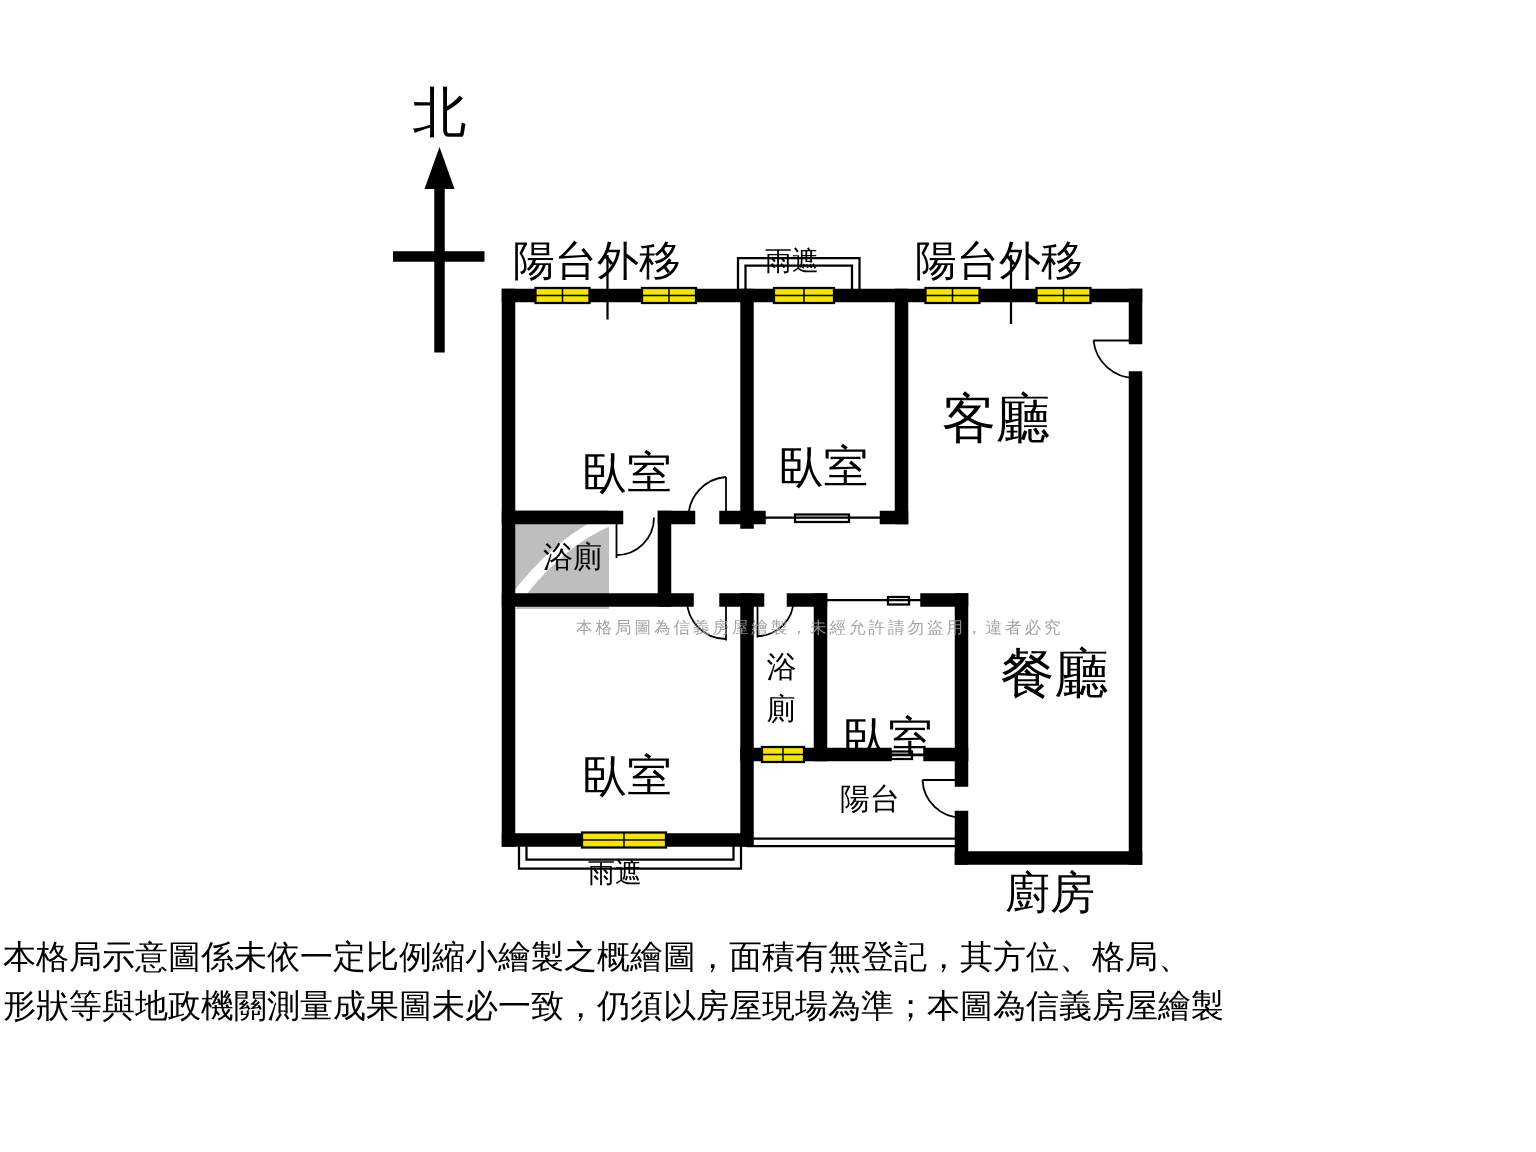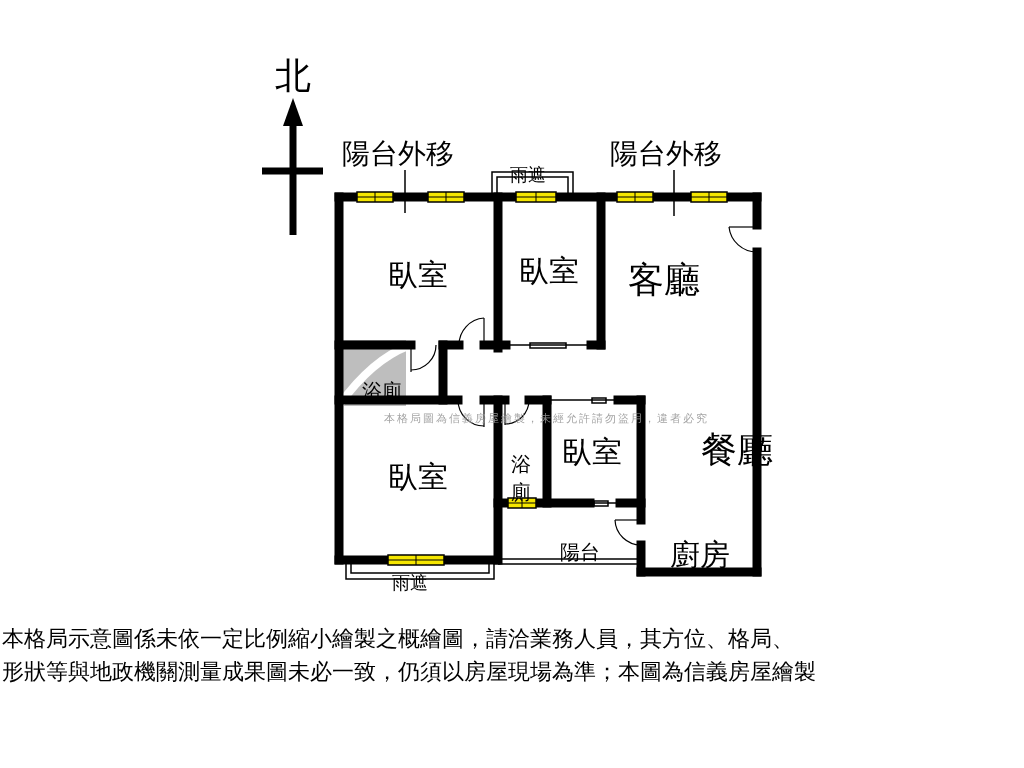--- a/index.html
+++ b/index.html
@@ -1,21 +1,21 @@
 <!DOCTYPE html>
 <html><head>
 <meta charset="utf-8">
 <style>
   html,body{margin:0;padding:0;background:#fff;}
   body{width:1024px;height:768px;position:relative;overflow:hidden;font-family:"DejaVu Sans","Liberation Sans",sans-serif;}
   #plan{position:absolute;left:0;top:0;width:1024px;height:600px;}
   .lbl{position:absolute;color:#000;white-space:nowrap;line-height:1;}
-  .big{font-size:30px;}
-  .mid{font-size:28px;}
-  .sm{font-size:20px;margin-top:20px;}
+  .big{font-size:30px;margin-top:41px;}
+  .mid{font-size:28px;margin-top:20px;}
+  .sm{font-size:20px;}
   .xs{font-size:18px;}
   #disclaimer{position:absolute;left:2px;top:622px;width:1020px;font-size:22px;line-height:33px;color:#000;}
   #disclaimer div{white-space:nowrap;}
   .wm{position:absolute;color:#9a9a9a;white-space:nowrap;line-height:1;}
 </style>
 </head>
 <body>
 
 <div id="plan">
   <svg width="1024" height="600" viewBox="0 0 1024 600">
@@ -158,21 +158,21 @@
   <div class="lbl xs" style="left:510px;top:166px;">雨遮</div>
   <div class="lbl xs" style="left:392px;top:574px;">雨遮</div>
 
   <div class="lbl big" style="left:388px;top:260px;">臥室</div>
   <div class="lbl big" style="left:519px;top:256px;">臥室</div>
   <div class="lbl" style="left:628px;top:262px;font-size:36px;">客廳</div>
   <div class="lbl sm" style="left:362px;top:361px;">浴廁</div>
   <div class="lbl big" style="left:388px;top:462px;">臥室</div>
   <div class="lbl sm" style="left:511px;top:430px;width:22px;white-space:normal;line-height:28px;">浴廁</div>
   <div class="lbl big" style="left:562px;top:437px;">臥室</div>
-  <div class="lbl" style="left:667px;top:432px;font-size:36px;margin-left:34px;">餐廳</div>
+  <div class="lbl" style="left:667px;top:432px;font-size:36px;">餐廳</div>
   <div class="lbl sm" style="left:560px;top:522px;">陽台</div>
   <div class="lbl big" style="left:670px;top:540px;">廚房</div>
 </div>
 
 <div id="disclaimer">
-  <div>本格局示意圖係未依一定比例縮小繪製之概繪圖，請洽業務人員，其方位、格局、</div>
+  <div>本格局示意圖係未依一定比例縮小繪製之概繪圖，面積有無登記，其方位、格局、</div>
   <div>形狀等與地政機關測量成果圖未必一致，仍須以房屋現場為準；本圖為信義房屋繪製</div>
 </div>
 
 </body></html>

